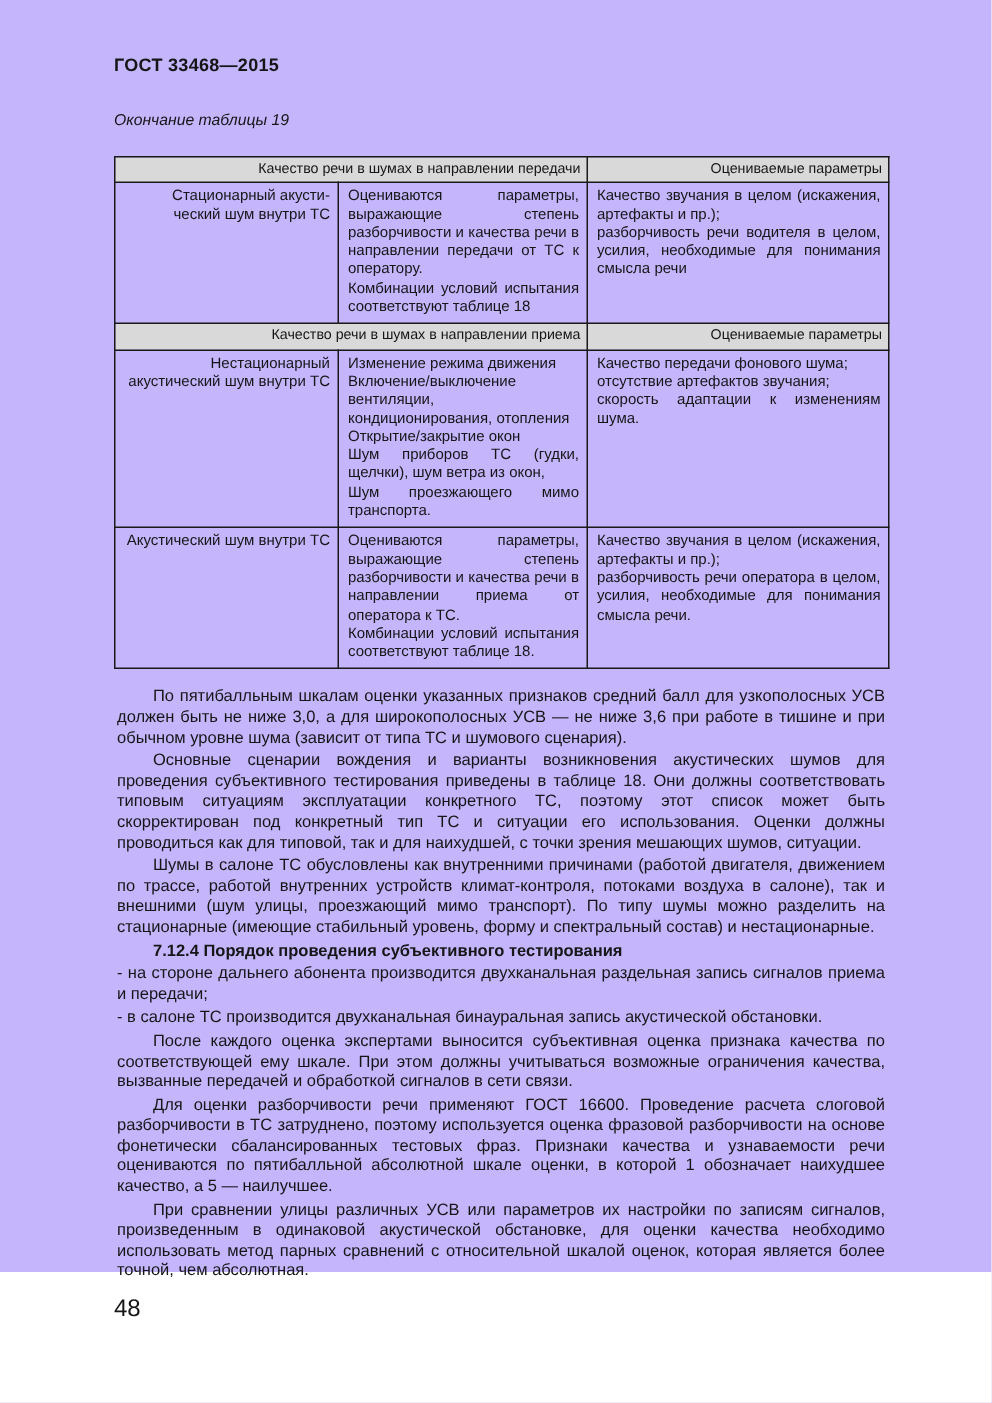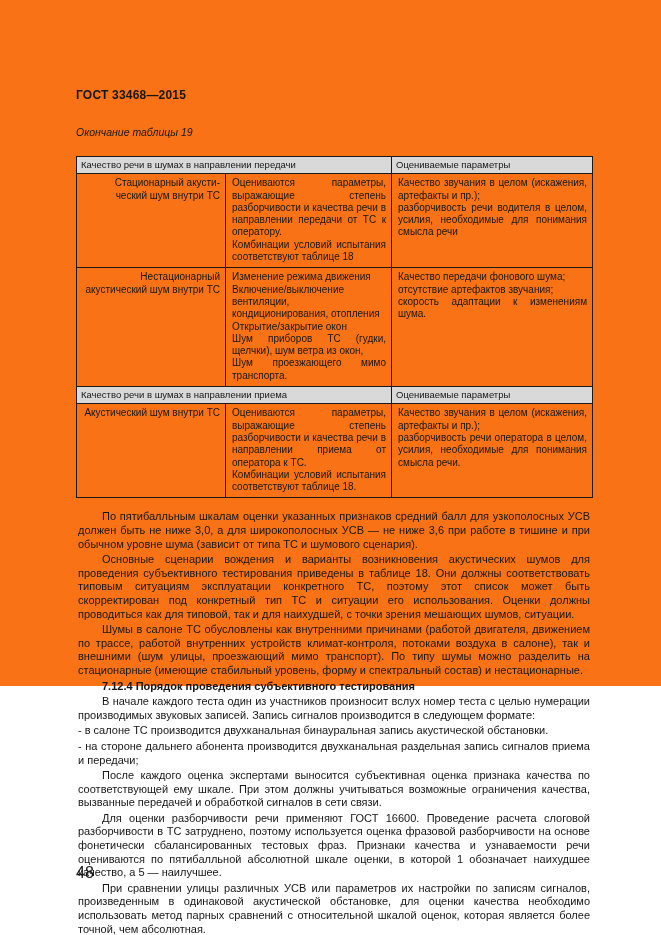--- a/index.html
+++ b/index.html
@@ -9,23 +9,23 @@
     width: 661px;
     height: 935px;
     position: relative;
     overflow: hidden;
     font-family: "Liberation Sans", sans-serif;
     color: #161616;
   }
   .page {
     position: absolute;
     top: 0; left: 0;
-    width: 661px; height: 686px;
-    padding: 88px 70px 0 76px;
-    background: #f97316;
+    width: 661px; height: 848px;
+    padding: 36px 70px 0 76px;
+    background: #c4b5fd;
   }
   .doc-header {
     font-size: 12px;
     font-weight: bold;
     letter-spacing: 0.2px;
     margin-bottom: 24px;
   }
   .table-caption {
     font-size: 10.5px;
     font-style: italic;
@@ -42,21 +42,21 @@
   table.t19 th, table.t19 td {
     border: 1px solid #1a1a1a;
     vertical-align: top;
     font-size: 10px;
     line-height: 12.3px;
   }
   table.t19 th {
     background: #d9d9d9;
     font-weight: normal;
     font-size: 9.5px;
-    text-align: left;
+    text-align: right;
     padding: 2px 4px;
     vertical-align: middle;
   }
   table.t19 td {
     padding: 3px 5px 4px 6px;
   }
   .pre { white-space: pre-line; }
   td.term { text-align: right; }
   td.desc, td.params { text-align: justify; }
   .body-text {
@@ -103,52 +103,51 @@
       </tr>
       <tr>
         <td class="term pre">Стационарный акусти-
 ческий шум внутри ТС</td>
         <td class="desc pre">Оцениваются параметры, выражающие степень разборчивости и качества речи в направлении передачи от ТС к оператору.
 Комбинации условий испытания соответствуют таблице 18</td>
         <td class="params pre">Качество звучания в целом (искажения, артефакты и пр.);
 разборчивость речи водителя в целом, усилия, необходимые для понимания смысла речи</td>
       </tr>
       <tr>
+        <th colspan="2">Качество речи в шумах в направлении приема</th>
+        <th>Оцениваемые параметры</th>
+      </tr>
+      <tr>
         <td class="term pre">Нестационарный акустический шум внутри ТС</td>
         <td class="desc pre">Изменение режима движения
 Включение/выключение вентиляции, кондиционирования, отопления
 Открытие/закрытие окон
 Шум приборов ТС (гудки, щелчки), шум ветра из окон,
 Шум проезжающего мимо транспорта.</td>
         <td class="params pre">Качество передачи фонового шума;
 отсутствие артефактов звучания;
 скорость адаптации к изменениям шума.</td>
-      </tr>
-      <tr>
-        <th colspan="2">Качество речи в шумах в направлении приема</th>
-        <th>Оцениваемые параметры</th>
       </tr>
       <tr>
         <td class="term pre">Акустический шум внутри ТС</td>
         <td class="desc pre">Оцениваются параметры, выражающие степень разборчивости и качества речи в направлении приема от оператора к ТС.
 Комбинации условий испытания соответствуют таблице 18.</td>
         <td class="params pre">Качество звучания в целом (искажения, артефакты и пр.);
 разборчивость речи оператора в целом, усилия, необходимые для понимания смысла речи.</td>
       </tr>
     </tbody>
   </table>
 
   <div class="body-text">
     <p class="para">По пятибалльным шкалам оценки указанных признаков средний балл для узкополосных УСВ должен быть не ниже 3,0, а для широкополосных УСВ — не ниже 3,6 при работе в тишине и при обычном уровне шума (зависит от типа ТС и шумового сценария).</p>
     <p class="para">Основные сценарии вождения и варианты возникновения акустических шумов для проведения субъективного тестирования приведены в таблице 18. Они должны соответствовать типовым ситуациям эксплуатации конкретного ТС, поэтому этот список может быть скорректирован под конкретный тип ТС и ситуации его использования. Оценки должны проводиться как для типовой, так и для наихудшей, с точки зрения мешающих шумов, ситуации.</p>
     <p class="para">Шумы в салоне ТС обусловлены как внутренними причинами (работой двигателя, движением по трассе, работой внутренних устройств климат-контроля, потоками воздуха в салоне), так и внешними (шум улицы, проезжающий мимо транспорт). По типу шумы можно разделить на стационарные (имеющие стабильный уровень, форму и спектральный состав) и нестационарные.</p>
     <p class="heading">7.12.4 Порядок проведения субъективного тестирования</p>
-    <p class="para">В начале каждого теста один из участников произносит вслух номер теста с целью нумерации производимых звуковых записей. Запись сигналов производится в следующем формате:</p>
+    <p class="list-line">- на стороне дальнего абонента производится двухканальная раздельная запись сигналов приема и передачи;</p>
     <p class="list-line">- в салоне ТС производится двухканальная бинауральная запись акустической обстановки.</p>
-    <p class="list-line">- на стороне дальнего абонента производится двухканальная раздельная запись сигналов приема и передачи;</p>
     <p class="para">После каждого оценка экспертами выносится субъективная оценка признака качества по соответствующей ему шкале. При этом должны учитываться возможные ограничения качества, вызванные передачей и обработкой сигналов в сети связи.</p>
     <p class="para">Для оценки разборчивости речи применяют ГОСТ 16600. Проведение расчета слоговой разборчивости в ТС затруднено, поэтому используется оценка фразовой разборчивости на основе фонетически сбалансированных тестовых фраз. Признаки качества и узнаваемости речи оцениваются по пятибалльной абсолютной шкале оценки, в которой 1 обозначает наихудшее качество, а 5 — наилучшее.</p>
     <p class="para">При сравнении улицы различных УСВ или параметров их настройки по записям сигналов, произведенным в одинаковой акустической обстановке, для оценки качества необходимо использовать метод парных сравнений с относительной шкалой оценок, которая является более точной, чем абсолютная.</p>
   </div>
 
   <div class="page-number">48</div>
 
 </div>
 
 </body></html>

